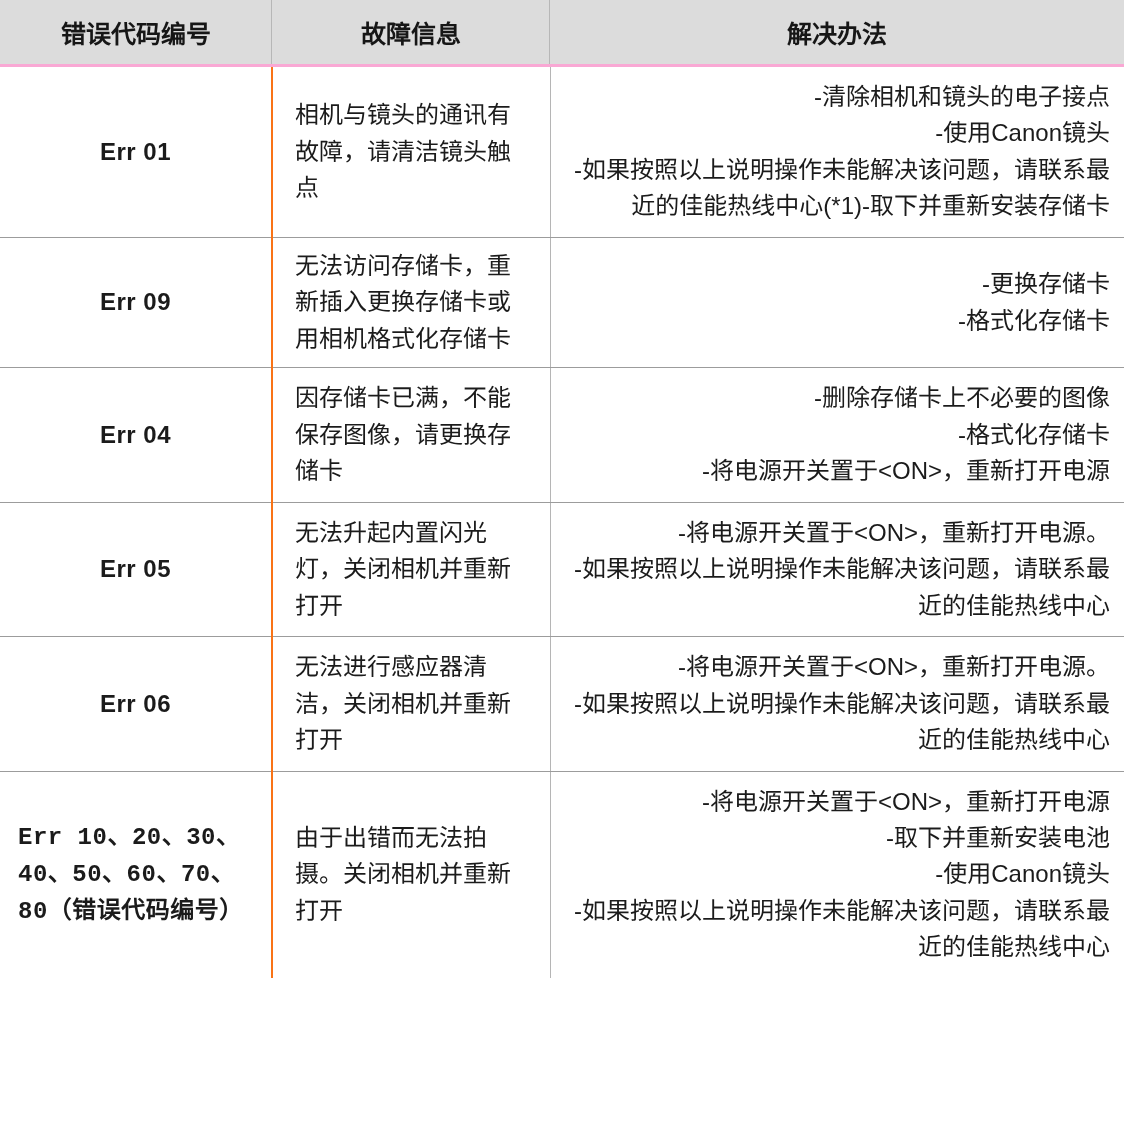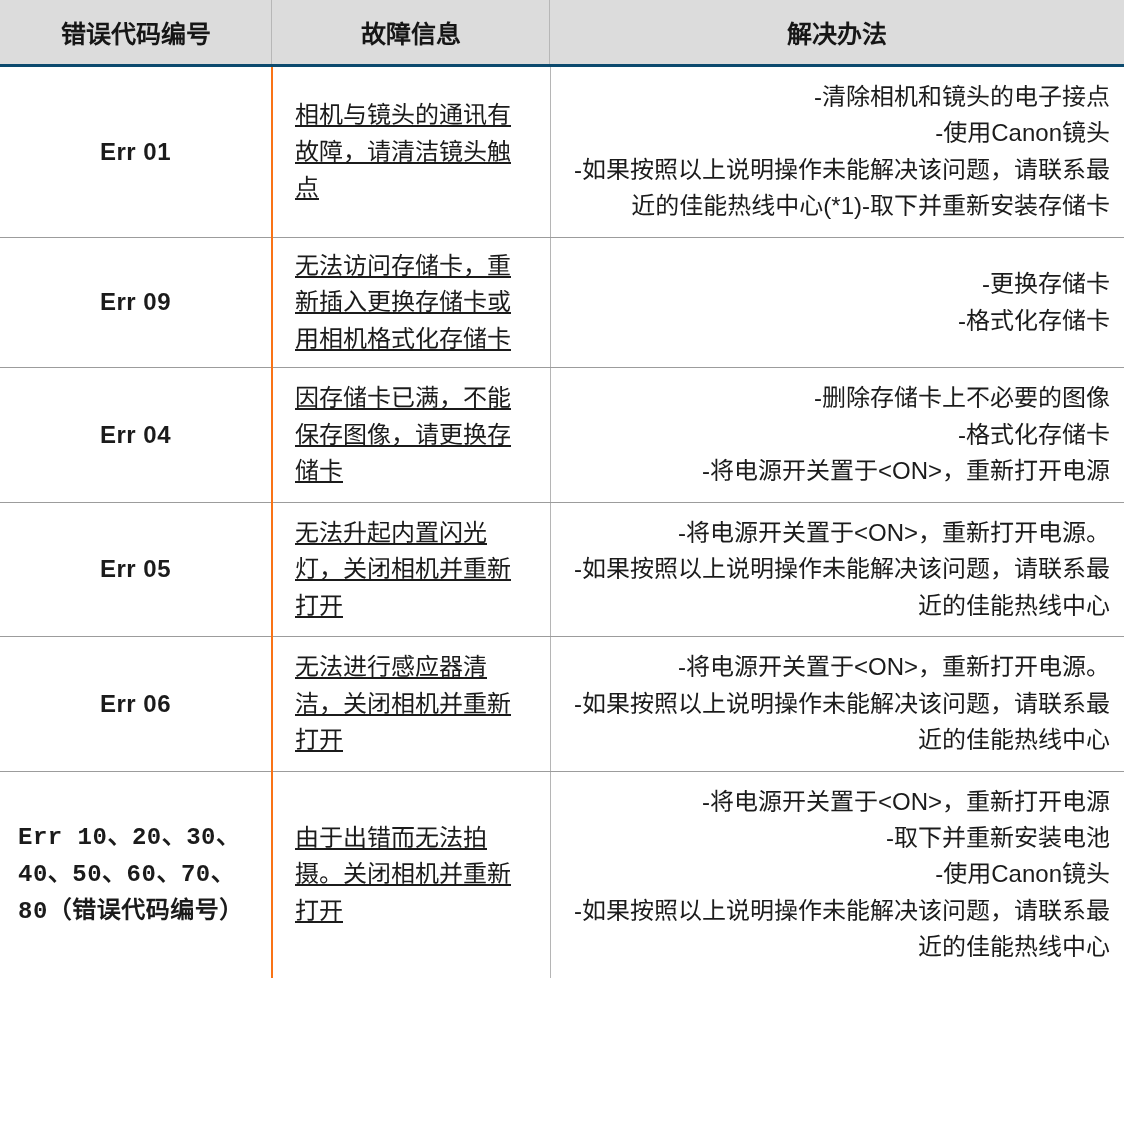--- a/index.html
+++ b/index.html
@@ -26,21 +26,21 @@
   thead th {
     background: #dcdcdc;
     font-size: 25px;
     font-weight: 700;
     text-align: center;
     padding: 14px 6px;
     border: none;
     color: #161616;
   }
   thead tr {
-    border-bottom: 3px solid #0c4a6e;
+    border-bottom: 3px solid #f9a8d4;
     margin-top: 34px;
   }
   thead th.sep {
     box-shadow: inset -1px 0 0 #b7b7b7;
   }
 
   tbody td {
     border-bottom: 1px solid #9c9c9c;
     vertical-align: middle;
     font-size: 24px;
@@ -59,21 +59,20 @@
   }
   td.code.wrap {
     text-align: left;
     line-height: 1.55;
     font-family: Liberation Mono, monospace;
   }
   td.info {
     padding: 10px 28px 10px 22px;
     border-right: 1px solid #b5b5b5;
     text-align: left;
-    text-decoration: underline;
   }
   td.fix {
     padding: 12px 14px 12px 16px;
     text-align: right;
   }
   td.fix .line {
     white-space: pre-wrap;
   }
 </style>
 </head>

